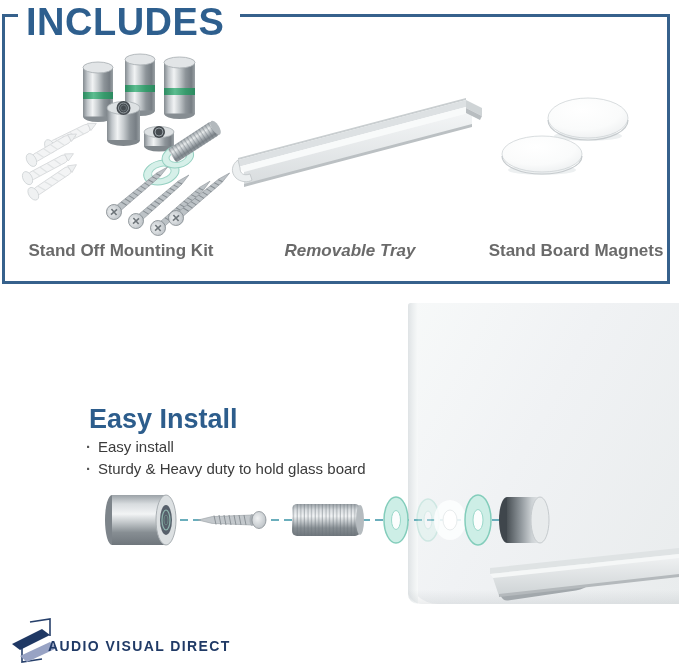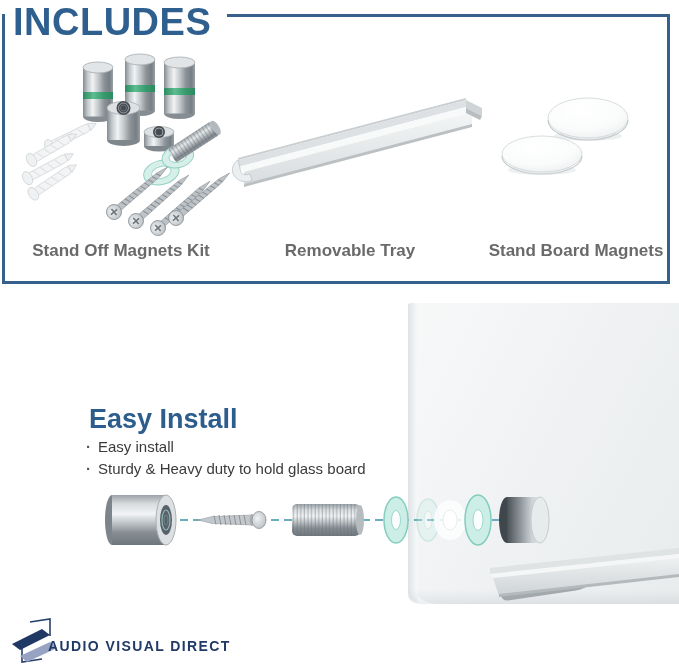--- a/index.html
+++ b/index.html
@@ -6,29 +6,29 @@
   .canvas{
     position:relative;width:679px;height:672px;background:#fff;overflow:hidden;
     font-family:"Liberation Sans",sans-serif;
   }
   
   .includes-border{
     position:absolute;left:2px;top:14px;width:662px;height:264px;
     border:3px solid #36618c;
   }
   .includes-title{
-    position:absolute;left:5px;top:0;margin:0;
+    position:absolute;left:18px;top:0;margin:0;
     padding:0 16px 4px 8px;background:#fff;
     font-size:38px;line-height:44px;font-weight:700;color:#2e5f8e;letter-spacing:.5px;
   }
   .includes-label{
     position:absolute;top:241px;font-size:17px;font-weight:700;color:#6a6a6a;text-align:center;
   }
   #label-kit{left:16px;width:210px;}
-  #label-tray{left:270px;width:160px;}
+  #label-tray{left:270px;width:160px;font-style:italic;}
   #label-magnets{left:476px;width:200px;}
 
   #kit-img{position:absolute;left:22px;top:44px;width:210px;height:198px;}
   #tray-img{position:absolute;left:230px;top:82px;width:256px;height:114px;}
   #magnets-img{position:absolute;left:488px;top:84px;width:178px;height:112px;}
 
   
   .easy-title{
     position:absolute;left:89px;top:404px;margin:0;
     font-size:27px;font-weight:700;color:#2d5d8c;
@@ -211,21 +211,21 @@
     <g>
       <ellipse cx="100" cy="34" rx="40" ry="20" fill="url(#m-dome)" stroke="#c9ced1" stroke-width="0.7"></ellipse>
       <path d="M60 36 A40 20 0 0 0 140 36" fill="none" stroke="#c6cbce" stroke-width="1.2"></path>
     </g>
     <g>
       <ellipse cx="54" cy="70" rx="40" ry="18" fill="url(#m-dome)" stroke="#c9ced1" stroke-width="0.7"></ellipse>
       <path d="M14 72 A40 18 0 0 0 94 72" fill="none" stroke="#c6cbce" stroke-width="1.2"></path>
     </g>
   </svg>
 
-  <div class="includes-label" id="label-kit">Stand Off Magnets Kit</div>
+  <div class="includes-label" id="label-kit">Stand Off Mounting Kit</div>
   <div class="includes-label" id="label-tray">Removable Tray</div>
   <div class="includes-label" id="label-magnets">Stand Board Magnets</div>
 
   <h2 class="easy-title">Easy Install</h2>
   <ul class="easy-bullets">
     <li>
       <span class="bullet-dot">·</span>
       <span>Easy install</span>
     </li>
     <li>

